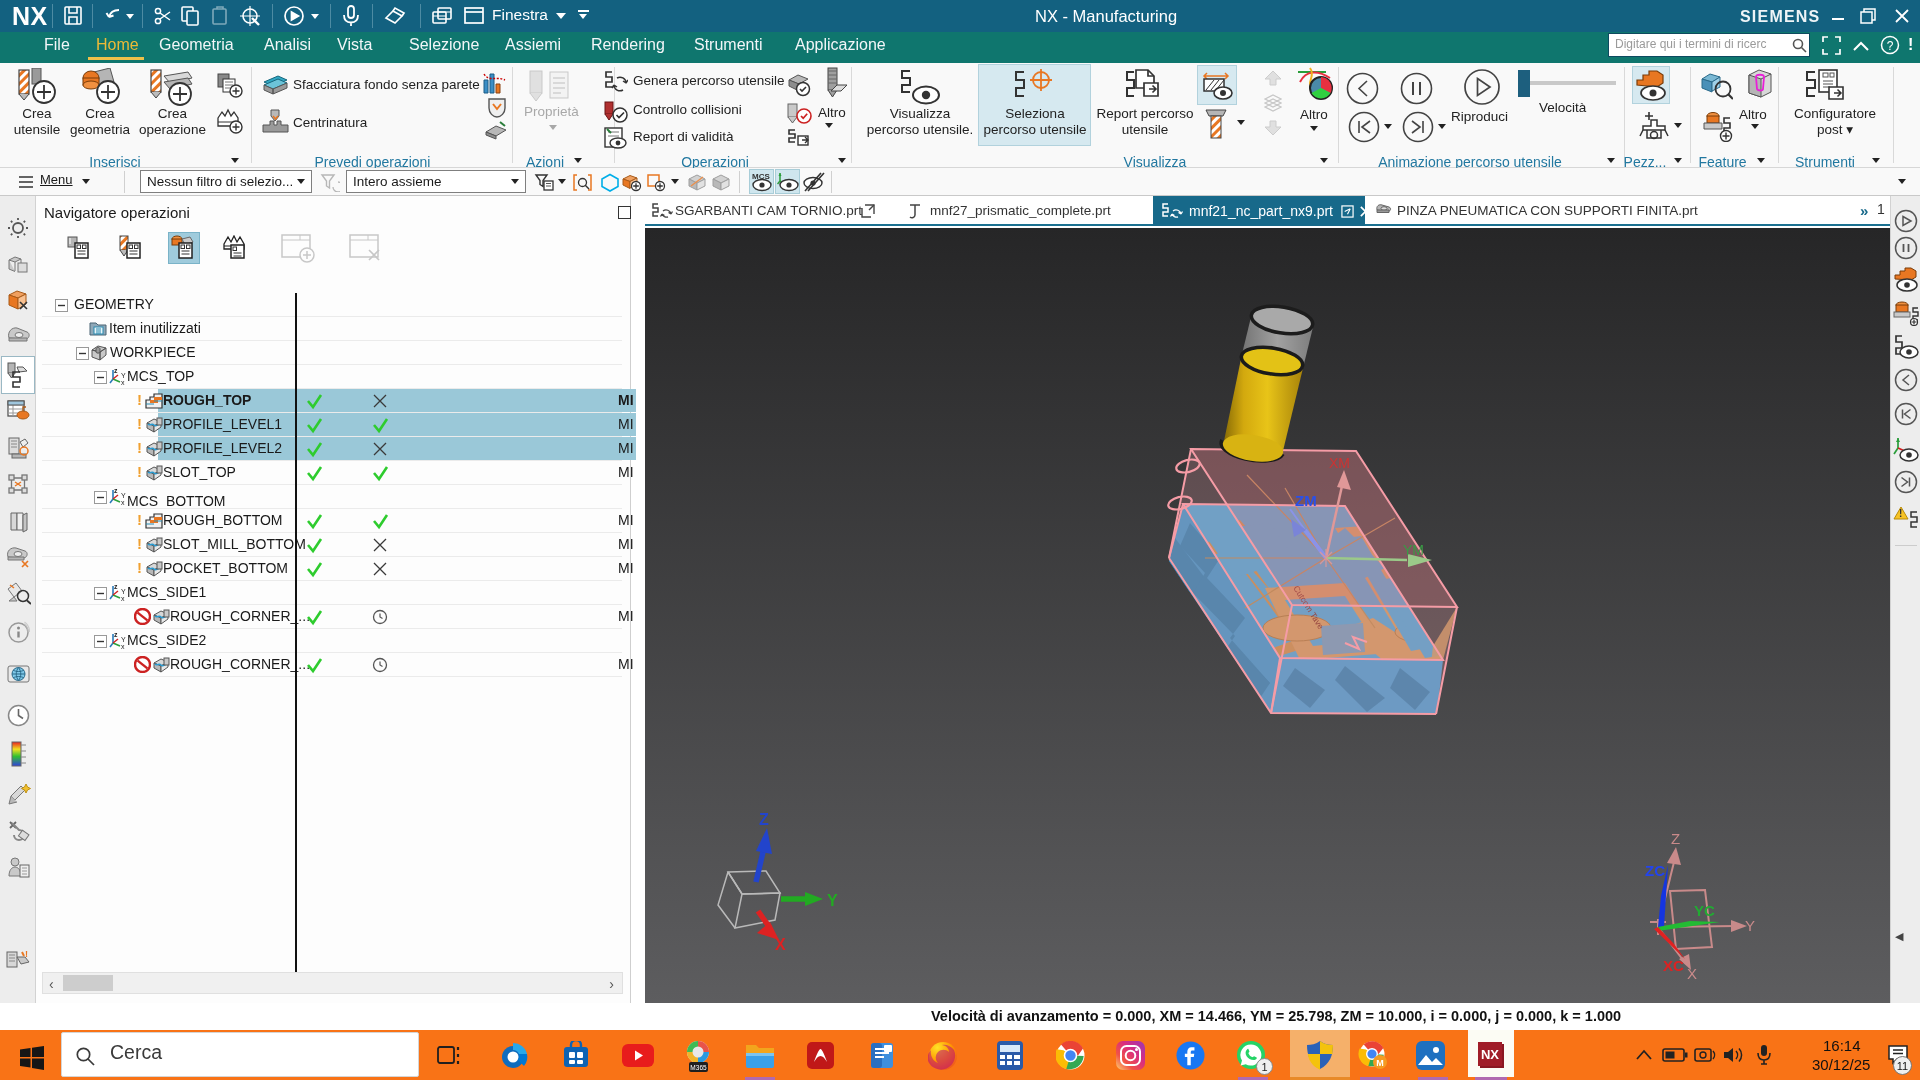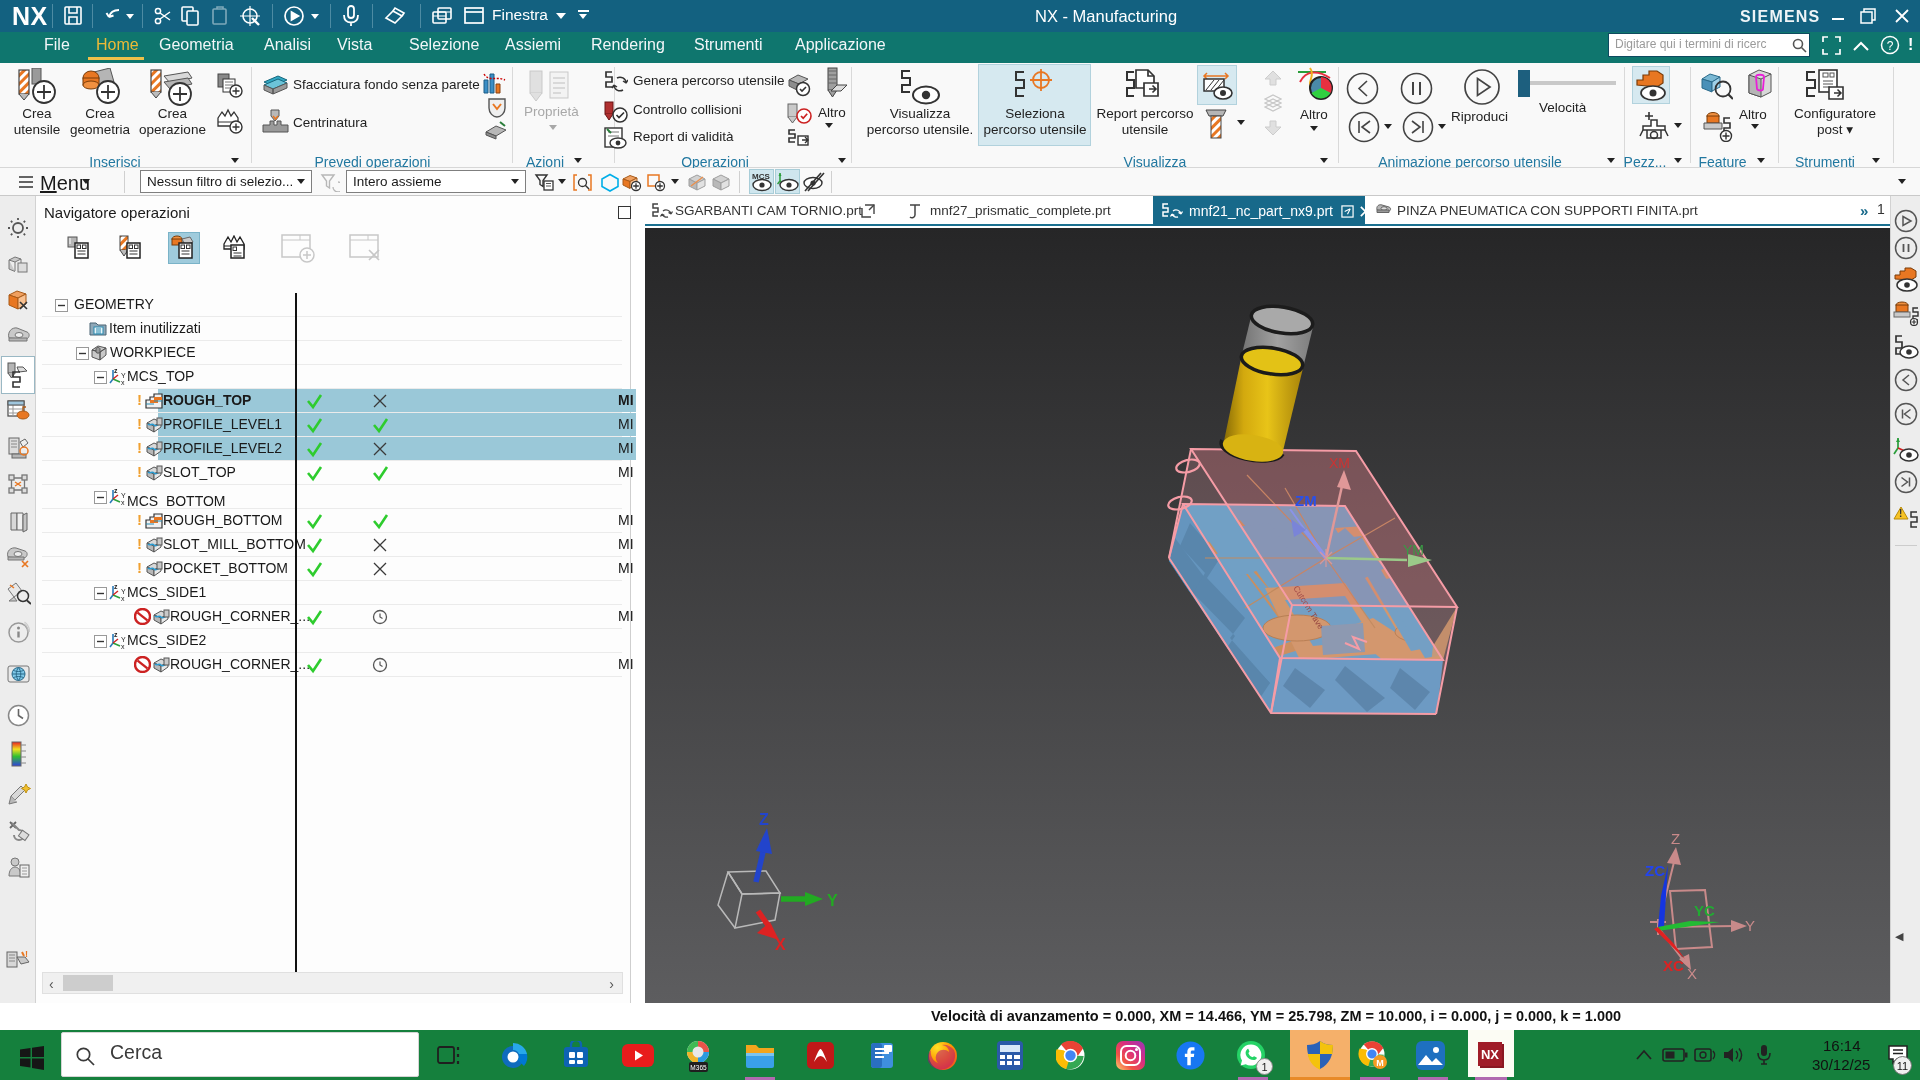--- a/index.html
+++ b/index.html
@@ -40,21 +40,21 @@
   .gline { position:absolute; left:6px; width:580px; height:1px; background:#ebebeb; }
 
   
   #tabs { position:absolute; left:645px; top:196px; width:1245px; height:30px; background:#fff; border-bottom:2px solid #1b7191; }
   .vtab { position:absolute; top:0; height:30px; font-size:13.5px; color:#333; line-height:30px; }
   #viewport { position:absolute; left:645px; top:228px; width:1245px; height:775px; background:linear-gradient(#272727,#5b5b5d); }
 
   
   #statusbar { position:absolute; left:0; top:1003px; width:1920px; height:27px; background:#ffffff; }
   #statusbar div { position:absolute; left:931px; top:5px; font-size:14.5px; font-weight:bold; color:#111; }
-  #taskbar { position:absolute; left:0; top:1030px; width:1920px; height:50px; background:#15803d; }
+  #taskbar { position:absolute; left:0; top:1030px; width:1920px; height:50px; background:#f97316; }
 </style>
 </head>
 <body>
 <div id="app">
   <div id="titlebar">
     <div class="abs" style="left:12px;top:2px;font-size:25px;font-weight:bold;color:#fff;letter-spacing:0.5px;">NX</div>
     <div class="abs" style="left:52px;top:4px;width:1px;height:24px;background:#4d8ba3;"></div>
     <svg class="qicon" style="left:62px" width="22" height="24" viewBox="0 0 22 24">
         <g fill="none" stroke="#fff" stroke-width="1.6">
           <rect x="3" y="3" width="16" height="17" rx="1"></rect>
@@ -457,21 +457,21 @@
       </svg>
     <div class="rlab" style="left:1785px;top:43px;width:100px;">Configuratore<br>post ▾</div>
     <div class="glabel" style="left:1770px;width:110px;">Strumenti</div>
     <div class="darr" style="left:1872px;top:95px;"></div>
     <div class="gsep" style="left:1893px"></div>
     </div>
   <div id="toolbar2">
     <svg class="abs" style="left:18px;top:7px" width="16" height="14" viewBox="0 0 16 14">
         <path d="M1 2 h14 M1 7 h14 M1 12 h14" stroke="#333" stroke-width="1.7"></path>
       </svg>
-    <div class="abs" style="left:40px;top:4px;font-size:20px;color:#1a1a1a;"><span style="text-decoration:underline;">M</span>enu</div>
+    <div class="abs" style="left:40px;top:4px;font-size:13px;color:#1a1a1a;text-decoration:underline;"><span style="text-decoration:underline;">M</span>enu</div>
     <div class="darr" style="left:82px;top:11px;"></div>
     <div class="abs" style="left:124px;top:3px;width:1px;height:22px;background:#d0d0d0;"></div>
     <div class="combo" style="left:140px;width:172px;">Nessun filtro di selezio...<span class="ca"></span></div>
     <svg class="abs" style="left:320px;top:5px;opacity:.5" width="20" height="19" viewBox="0 0 20 19">
         <path d="M2 2 h12 l-4.5 6 v7 l-3-2 v-5 z" fill="none" stroke="#777" stroke-width="1.4"></path>
         <path d="M13 14 a5 5 0 1 0 5-5" fill="none" stroke="#777" stroke-width="1.3"></path>
       </svg>
     <div class="combo" style="left:346px;width:180px;">Intero assieme<span class="ca"></span></div>
     <svg class="abs" style="left:534px;top:5px" width="20" height="19" viewBox="0 0 20 19">
         <path d="M2 2 h11 l-4 5.5 v6 l-3-2 v-4 z" fill="none" stroke="#333" stroke-width="1.4"></path>

